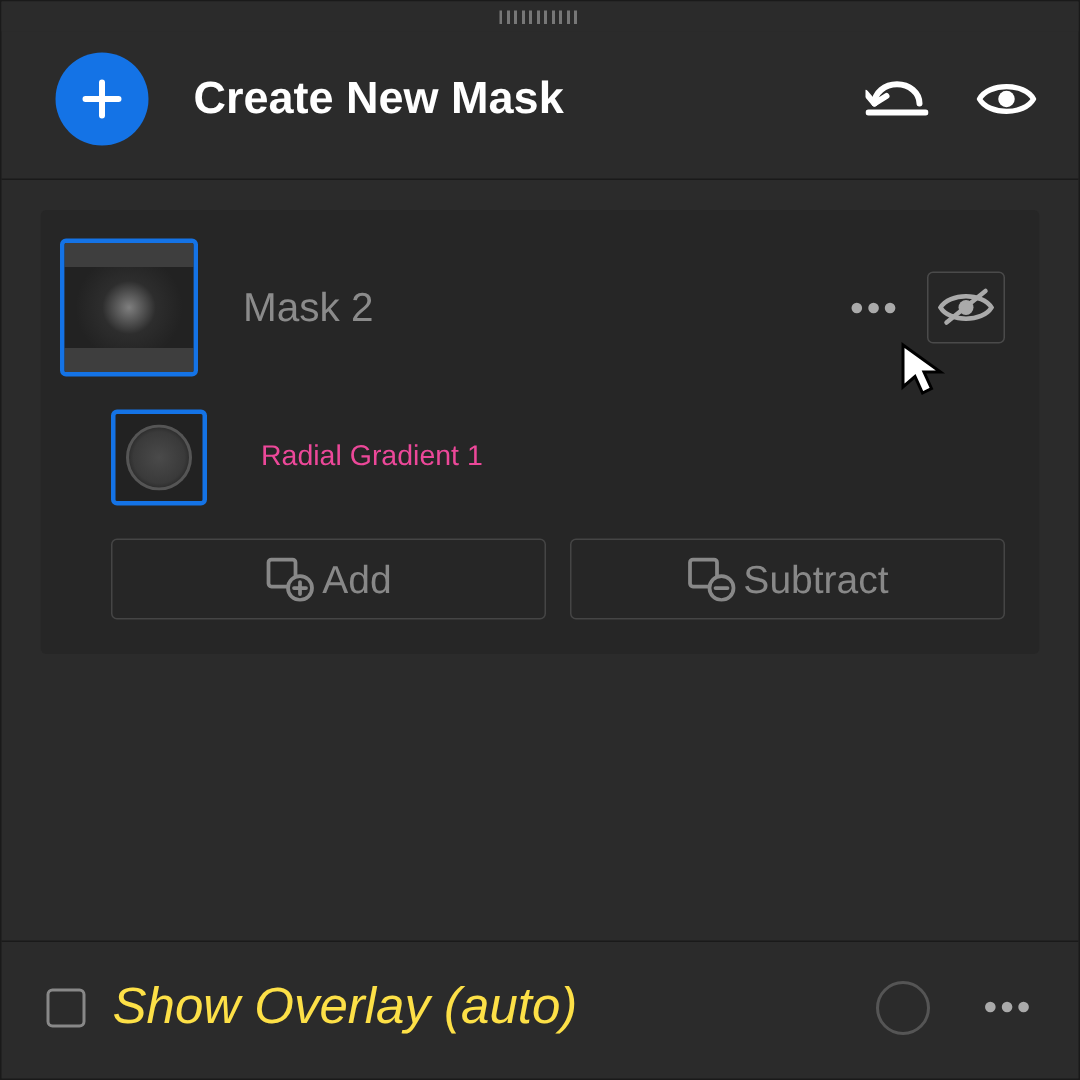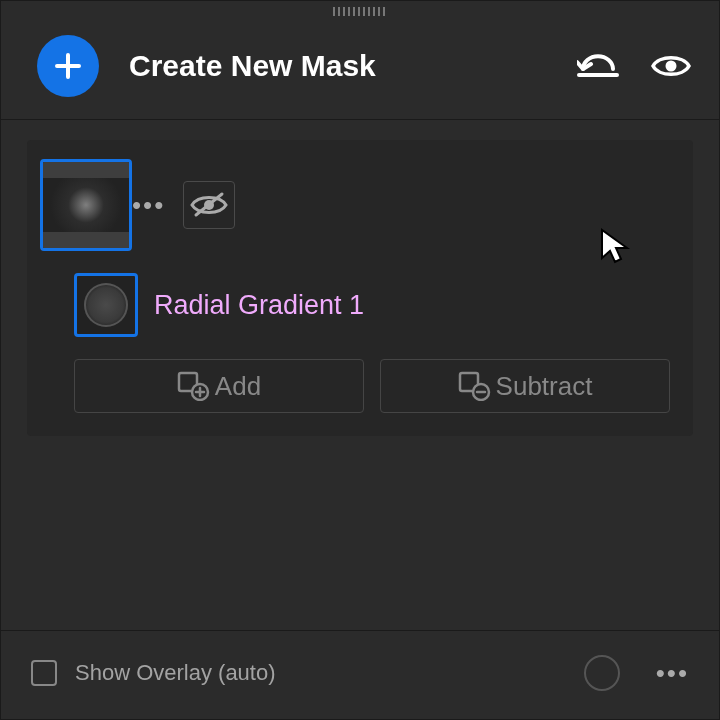--- a/index.html
+++ b/index.html
@@ -126,23 +126,23 @@
     border-radius:4px;
     background:#222;
     display:flex; align-items:center; justify-content:center;
   }
   .comp-thumb .ring {
     width:44px; height:44px; border-radius:50%;
     background: radial-gradient(circle at 50% 50%, #4a4a4a 0%, #3a3a3a 55%, #222 75%);
     box-shadow: inset 0 0 0 2px #555;
   }
   .comp-label {
-    margin-left: 16px;
-    font-size: 27px;
-    color:#f0abfc;
+    margin-left: 36px;
+    font-size: 19px;
+    color:#ec4899;
   }
 
   
   .bool-row {
     display:flex; gap: 16px;
     margin-top: 22px;
     padding-left: 34px;
   }
   .bool-btn {
     flex:1;
@@ -174,22 +174,23 @@
     padding: 24px 30px 28px 30px;
     display:flex; align-items:center; gap: 18px;
   }
   .checkbox {
     width:26px; height:26px;
     border:2px solid #888;
     border-radius:4px;
     cursor:pointer;
   }
   .footer-label {
-    font-size: 22px;
-    color:#a3a3a3;
+    font-size: 34px;
+    font-style: italic;
+    color:#fde047;
     flex:1;
   }
   .swatch {
     width:36px; height:36px; border-radius:50%;
     border:2px solid #555;
     cursor:pointer;
   }
   .footer .dots { margin-left: 18px; }
 
   
@@ -234,20 +235,21 @@
 
   <div class="list-area">
 
     <div class="mask-group">
       <div class="mask-row">
         <div class="thumb">
           <div class="letterbox-top"></div>
           <div class="radial"></div>
           <div class="letterbox-bottom"></div>
         </div>
+        <div class="mask-label">Mask 2</div>
         <div class="row-actions">
           <div class="dots">•••</div>
           <div class="vis-btn">
             <svg width="38" height="28" viewBox="0 0 38 28">
               <path d="M2 14 C8 4 30 4 36 14 C30 24 8 24 2 14 Z" stroke="#aaa" stroke-width="3" fill="none"></path>
               <circle cx="19" cy="14" r="5" fill="#aaa"></circle>
               <line x1="6" y1="24" x2="32" y2="3" stroke="#aaa" stroke-width="3" stroke-linecap="round"></line>
             </svg>
           </div>
         </div>

